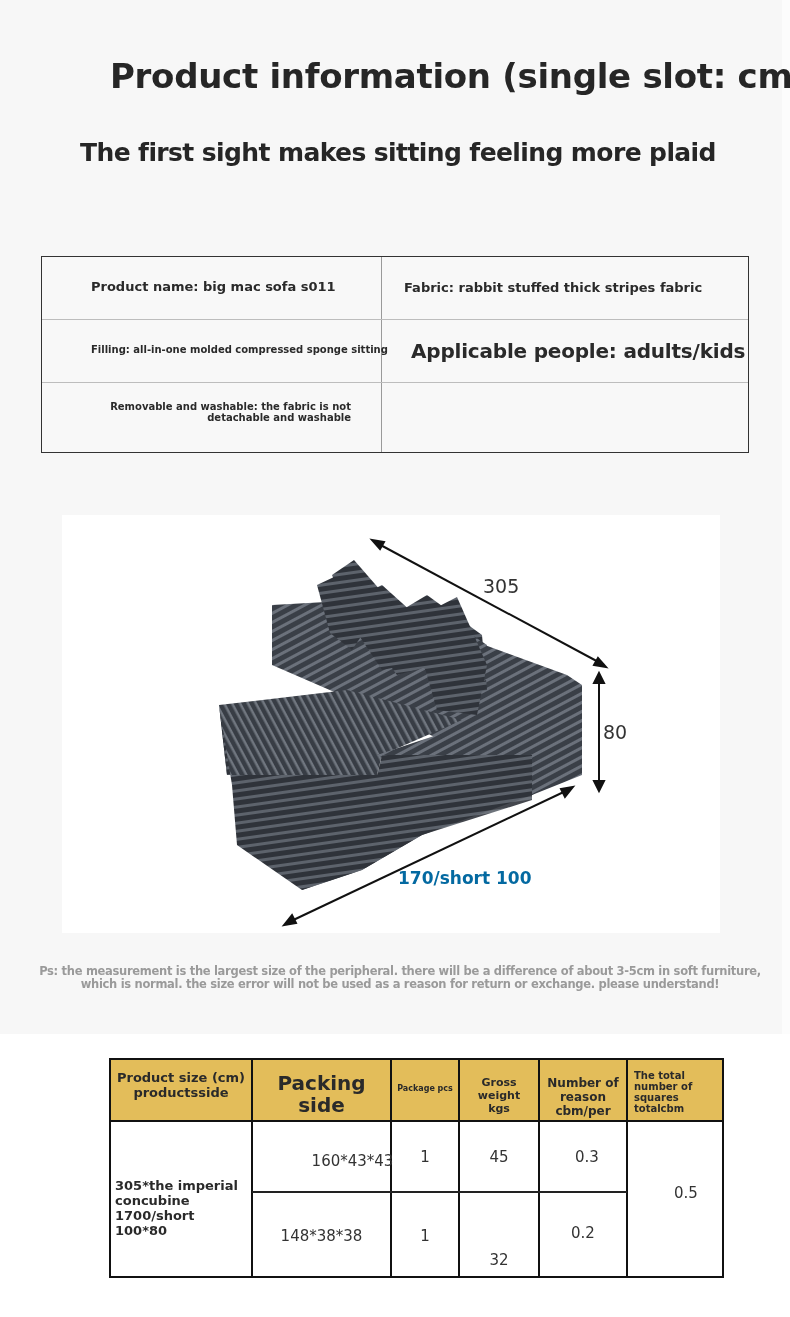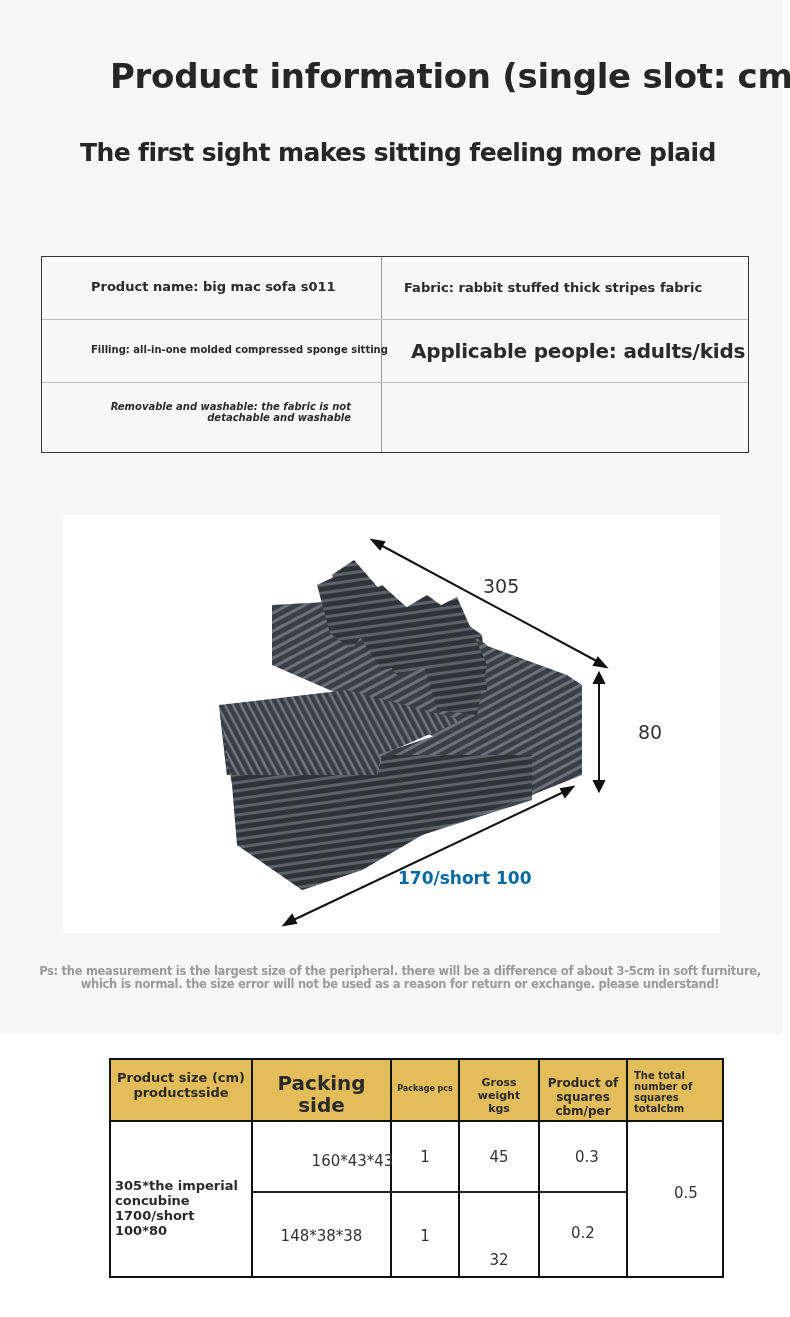--- a/index.html
+++ b/index.html
@@ -12,26 +12,26 @@
   .h2 { position: absolute; left: 80px; top: 138px; font-size: 25px; font-weight: bold; color: #262626; white-space: nowrap; letter-spacing: -0.6px; }
 
   .info { position: absolute; left: 41px; top: 256px; width: 708px; height: 197px; border: 1px solid #333; background: #f8f8f8; text-align: right; }
   .info .vline { position: absolute; left: 339px; top: 0; width: 1px; height: 100%; background: #9a9a9a; }
   .info .hline { position: absolute; left: 0; width: 100%; height: 1px; background: #bdbdbd; }
   .info .cell { position: absolute; color: #2a2a2a; font-weight: bold; }
   .c-name { left: 49px; top: 22px; font-size: 13px; }
   .c-fabric { left: 362px; top: 23px; font-size: 13px; }
   .c-filling { left: 49px; top: 87px; font-size: 10px; }
   .c-people { left: 369px; top: 82px; font-size: 20px; white-space: nowrap; letter-spacing: -0.2px; }
-  .c-wash { left: 49px; top: 144px; font-size: 10px; line-height: 11px; width: 260px; font-style: italic; }
+  .c-wash { left: 49px; top: 144px; font-size: 10px; line-height: 11px; width: 260px; }
 
   .photo { position: absolute; left: 62px; top: 515px; width: 658px; height: 418px; background: #ffffff; }
   .dim { position: absolute; color: #333; }
   .dim-305 { left: 421px; top: 60px; font-size: 19px; }
-  .dim-80 { left: 541px; top: 206px; font-size: 19px; margin-left: 35px; }
+  .dim-80 { left: 541px; top: 206px; font-size: 19px; }
   .dim-170 { left: 336px; top: 353px; font-size: 17px; font-weight: bold; color: #0369a1; }
 
   .note { position: absolute; left: 0; top: 965px; width: 800px; text-align: center; font-size: 11.5px; font-weight: bold; color: #9a9a9a; line-height: 13px; letter-spacing: -0.3px; }
 
   .pack { position: absolute; left: 109px; top: 1058px; width: 615px; height: 220px; border: 2px solid #111; background: #fff; }
   .pack .hd { position: absolute; left: 0; top: 0; width: 100%; height: 62px; background: #e3bd5a; border-bottom: 2px solid #111; }
   .pack .col { position: absolute; top: 0; width: 2px; height: 100%; background: #111; }
   .pack .t { position: absolute; text-align: center; color: #2a2a2a; font-weight: bold; }
   .pack .v { position: absolute; text-align: center; color: #333; font-size: 15px; }
   .pack .rowline { position: absolute; left: 141px; top: 131px; width: 375px; height: 2px; background: #222; }
@@ -117,21 +117,21 @@
   <div class="col" style="left:279px"></div>
   <div class="col" style="left:347px"></div>
   <div class="col" style="left:427px"></div>
   <div class="col" style="left:515px"></div>
   <div class="rowline"></div>
 
   <div class="t" style="left:0;top:10px;width:140px;font-size:13px;line-height:15px;">Product size (cm) productsside</div>
   <div class="t" style="left:142px;top:12px;width:137px;font-size:20px;line-height:22px;">Packing side</div>
   <div class="t" style="left:281px;top:24px;width:66px;font-size:8px;line-height:9px;">Package pcs</div>
   <div class="t" style="left:349px;top:16px;width:78px;font-size:11px;line-height:13px;padding:0 14px;">Gross weight kgs</div>
-  <div class="t" style="left:429px;top:16px;width:86px;font-size:12px;line-height:14px;">Product of squares cbm/per</div>
+  <div class="t" style="left:429px;top:16px;width:86px;font-size:12px;line-height:14px;">Number of reason cbm/per</div>
   <div class="t" style="left:517px;top:10px;width:96px;font-size:10px;line-height:11px;text-align:left;padding-left:6px;">The total number of squares totalcbm</div>
 
   <div class="t" style="left:4px;top:118px;width:136px;font-size:13px;line-height:15px;text-align:left;">305*the imperial concubine 1700/short 100*80</div>
 
   <div class="v" style="left:142px;top:92px;width:137px;margin-left:31px;">160*43*43</div>
   <div class="v" style="left:281px;top:88px;width:66px;">1</div>
   <div class="v" style="left:349px;top:88px;width:78px;">45</div>
   <div class="v" style="left:429px;top:88px;width:86px;padding-left:8px;">0.3</div>
 
   <div class="v" style="left:142px;top:167px;width:137px;">148*38*38</div>

